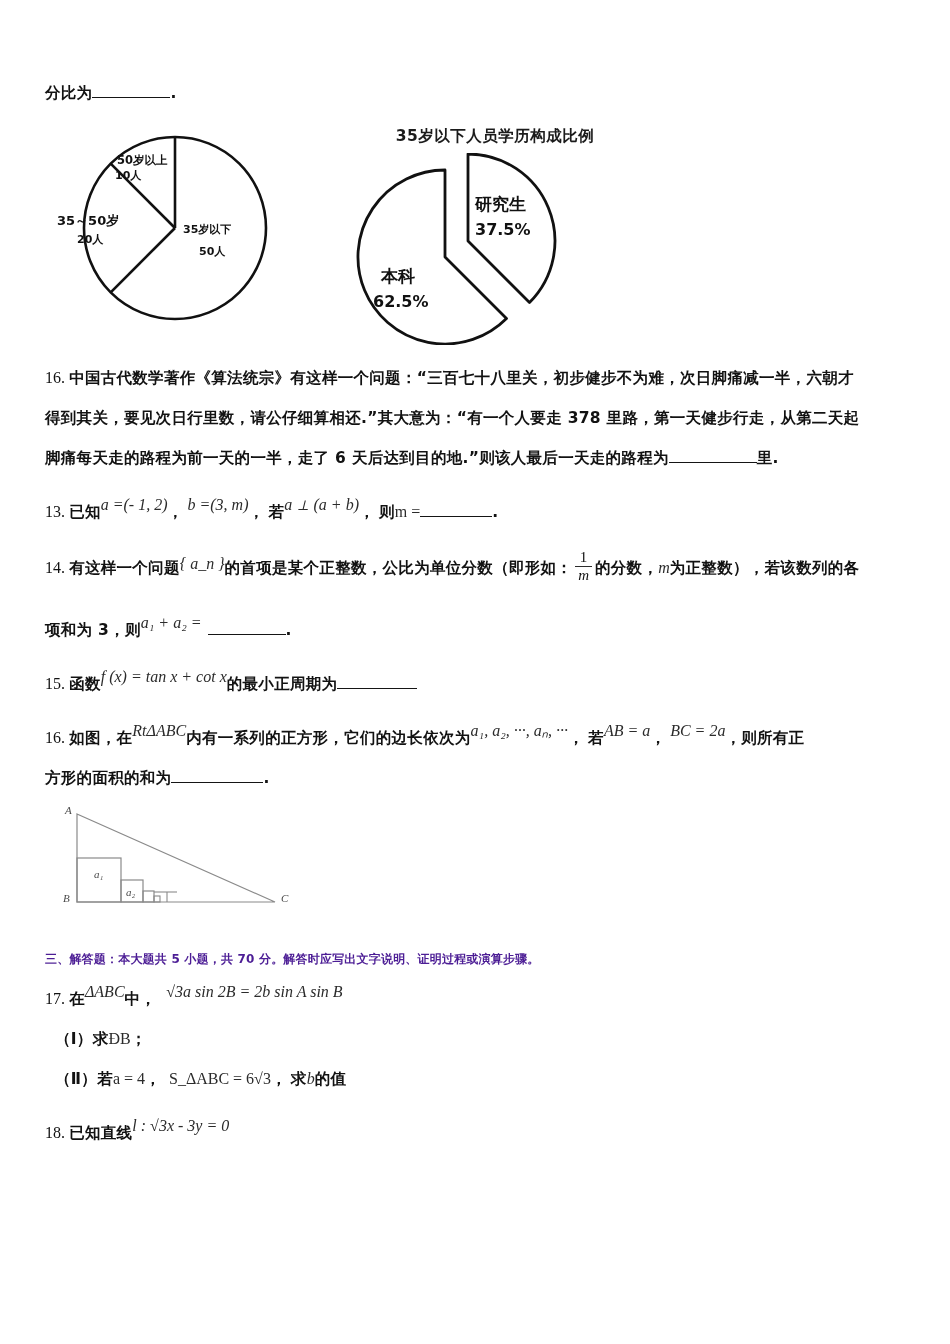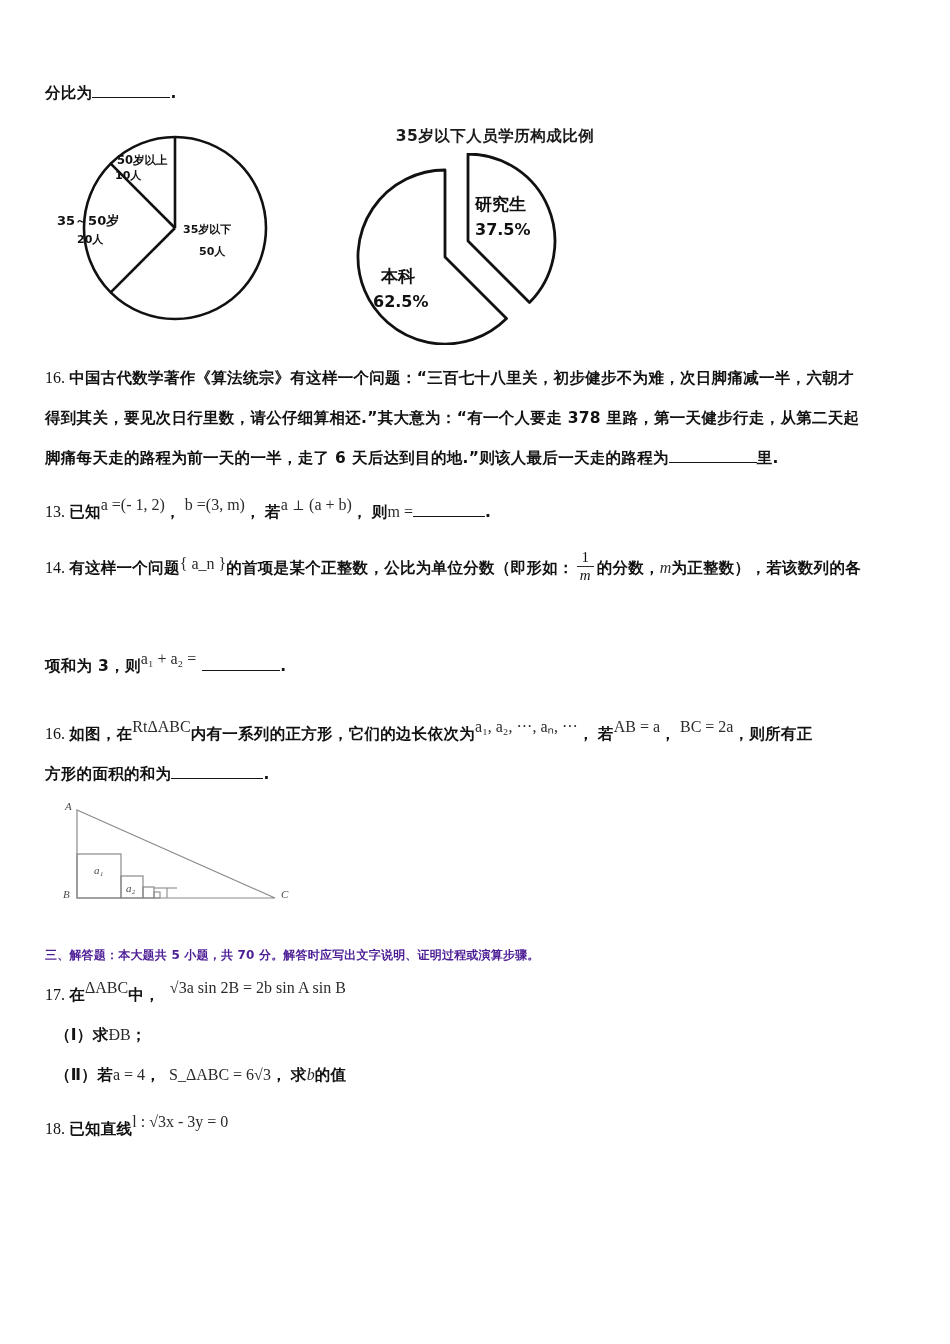--- a/index.html
+++ b/index.html
@@ -47,21 +47,21 @@
     font-style:italic;
     font-size:16px;
     color:#2b2b2b;
   }
   .mn{
     font-family:"Liberation Serif", serif;
     font-style:normal;
     font-size:16px;
     color:#2b2b2b;
   }
-  .raise{ position:relative; top:-7px; }
+  .raise{ position:relative; top:-7px;font-style:italic; }
   .blank{
     display:inline-block;
     border-bottom:1.4px solid #151515;
     vertical-align:baseline;
   }
 
   
   .frac{
     display:inline-block;
     vertical-align:-0.45em;
@@ -221,26 +221,30 @@
       <span class="cn">若</span><span class="mn raise">a ⊥ (a + b)</span><span class="cn">，</span>
       <span class="cn">则</span><span class="mn">m =</span><span class="blank" style="width:72px;height:15px;"></span><span class="cn">.</span>
     </div>
 
     <div class="spacer-sm"></div>
     <div>
       <div class="line" style="line-height:44px;">
         <span class="qnum">14.</span>
         <span class="cn">有这样一个问题</span><span class="mn raise" style="top:-4px;">{ a_n }</span><span class="cn">的首项是某个正整数，公比为单位分数（即形如：</span><span class="frac"><span class="num">1</span><span class="den">m</span></span><span class="cn">的分数，</span><span class="mi">m</span><span class="cn">为正整数），若该数列的各</span>
       </div>
-      <div class="line" style="margin-top:56px;">
+      <div class="line" style="margin-top:20px;">
         <span class="cn">项和为 3，则</span><span class="mn raise">a₁ + a₂ =</span><span class="blank" style="width:78px;height:15px;margin-left:6px;"></span><span class="cn">.</span>
       </div>
     </div>
 
     <div class="spacer-sm"></div>
+    <div class="line">
+      <span class="qnum">15.</span>
+      <span class="cn">函数</span><span class="mn raise">f (x) = tan x + cot x</span><span class="cn">的最小正周期为</span><span class="blank" style="width:80px;height:15px;"></span>
+    </div>
 
     <div class="spacer-sm"></div>
     <div>
       <div class="line">
         <span class="qnum">16.</span>
         <span class="cn">如图，在</span><span class="mn raise">RtΔABC</span><span class="cn">内有一系列的正方形，它们的边长依次为</span><span class="mn raise">a₁, a₂, ···, aₙ, ···</span><span class="cn">，</span>
         <span class="cn">若</span><span class="mn raise">AB = a</span><span class="cn">，</span>
         <span class="mn raise">BC = 2a</span><span class="cn">，则所有正</span>
       </div>
       <div class="line">

